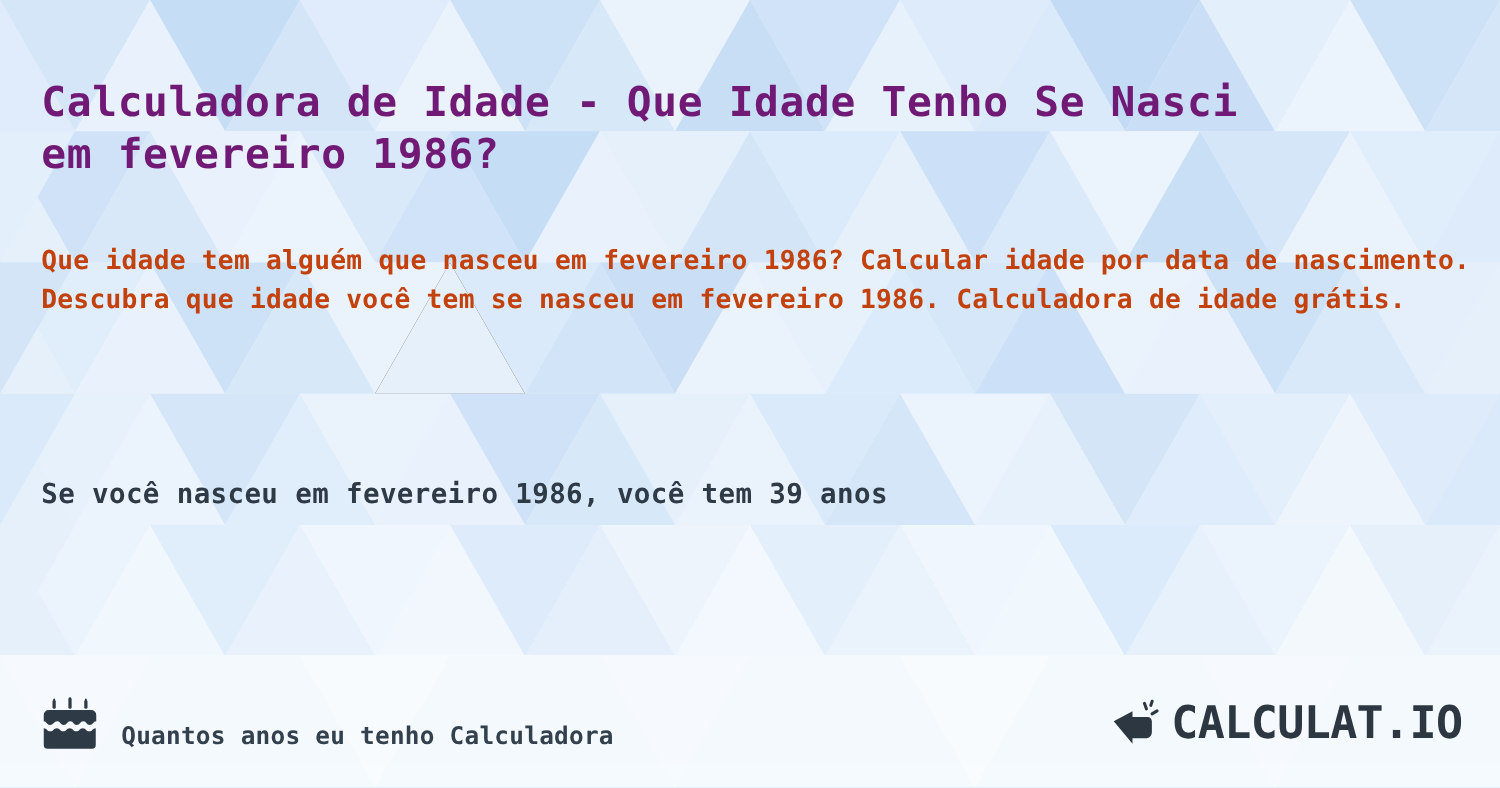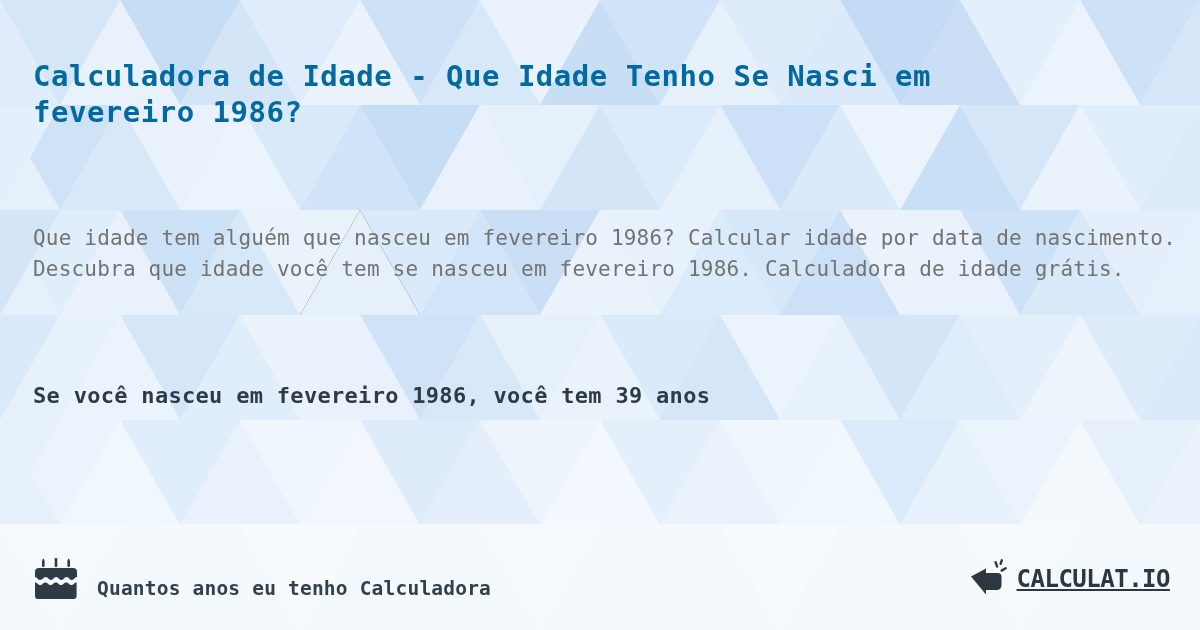--- a/index.html
+++ b/index.html
@@ -26,35 +26,36 @@
     z-index: 2;
     width: 1200px;
     height: 630px;
     box-sizing: border-box;
   }
   #title {
     position: absolute;
     left: 33px;
     top: 40px;
     width: 1000px;
-    font-size: 29px;
+    font-size: 33px;
     line-height: 1.23;
     font-weight: bold;
-    color: #0369a1;
+    color: #701a75;
     letter-spacing: 0.5px;
   }
   #description {
     position: absolute;
     left: 33px;
-    top: 202px;
+    top: 172px;
     width: 1150px;
     font-size: 21px;
     line-height: 1.48;
-    color: #737373;
+    color: #c2410c;
     letter-spacing: 0.2px;
+    font-weight: bold;
   }
   #answer {
     position: absolute;
     left: 33px;
     top: 358px;
     width: 1120px;
     font-size: 22px;
     line-height: 1.45;
     font-weight: bold;
     color: #2f3a47;
@@ -95,27 +96,26 @@
     display: flex;
     align-items: center;
   }
   #brand-mark {
     width: 44px;
     height: 40px;
     margin-right: 6px;
     flex: 0 0 auto;
   }
   #brand-text {
-    font-size: 24px;
+    font-size: 36px;
     font-weight: bold;
     color: #2c3742;
     letter-spacing: -0.5px;
     font-family: "DejaVu Sans Mono", monospace;
     white-space: nowrap;
-    text-decoration: underline;
   }
 </style>
 </head>
 <body>
 
 <svg id="bg-pattern" viewBox="0 0 1200 630" preserveAspectRatio="none" xmlns="http://www.w3.org/2000/svg">
   <rect x="0" y="0" width="1200" height="630" fill="#e3eefb"></rect>
   <g opacity="0.95">
     <polygon points="0,0 120,0 60,105" fill="#cfe3f8"></polygon>
     <polygon points="120,0 240,0 180,105" fill="#bcd8f4"></polygon>

